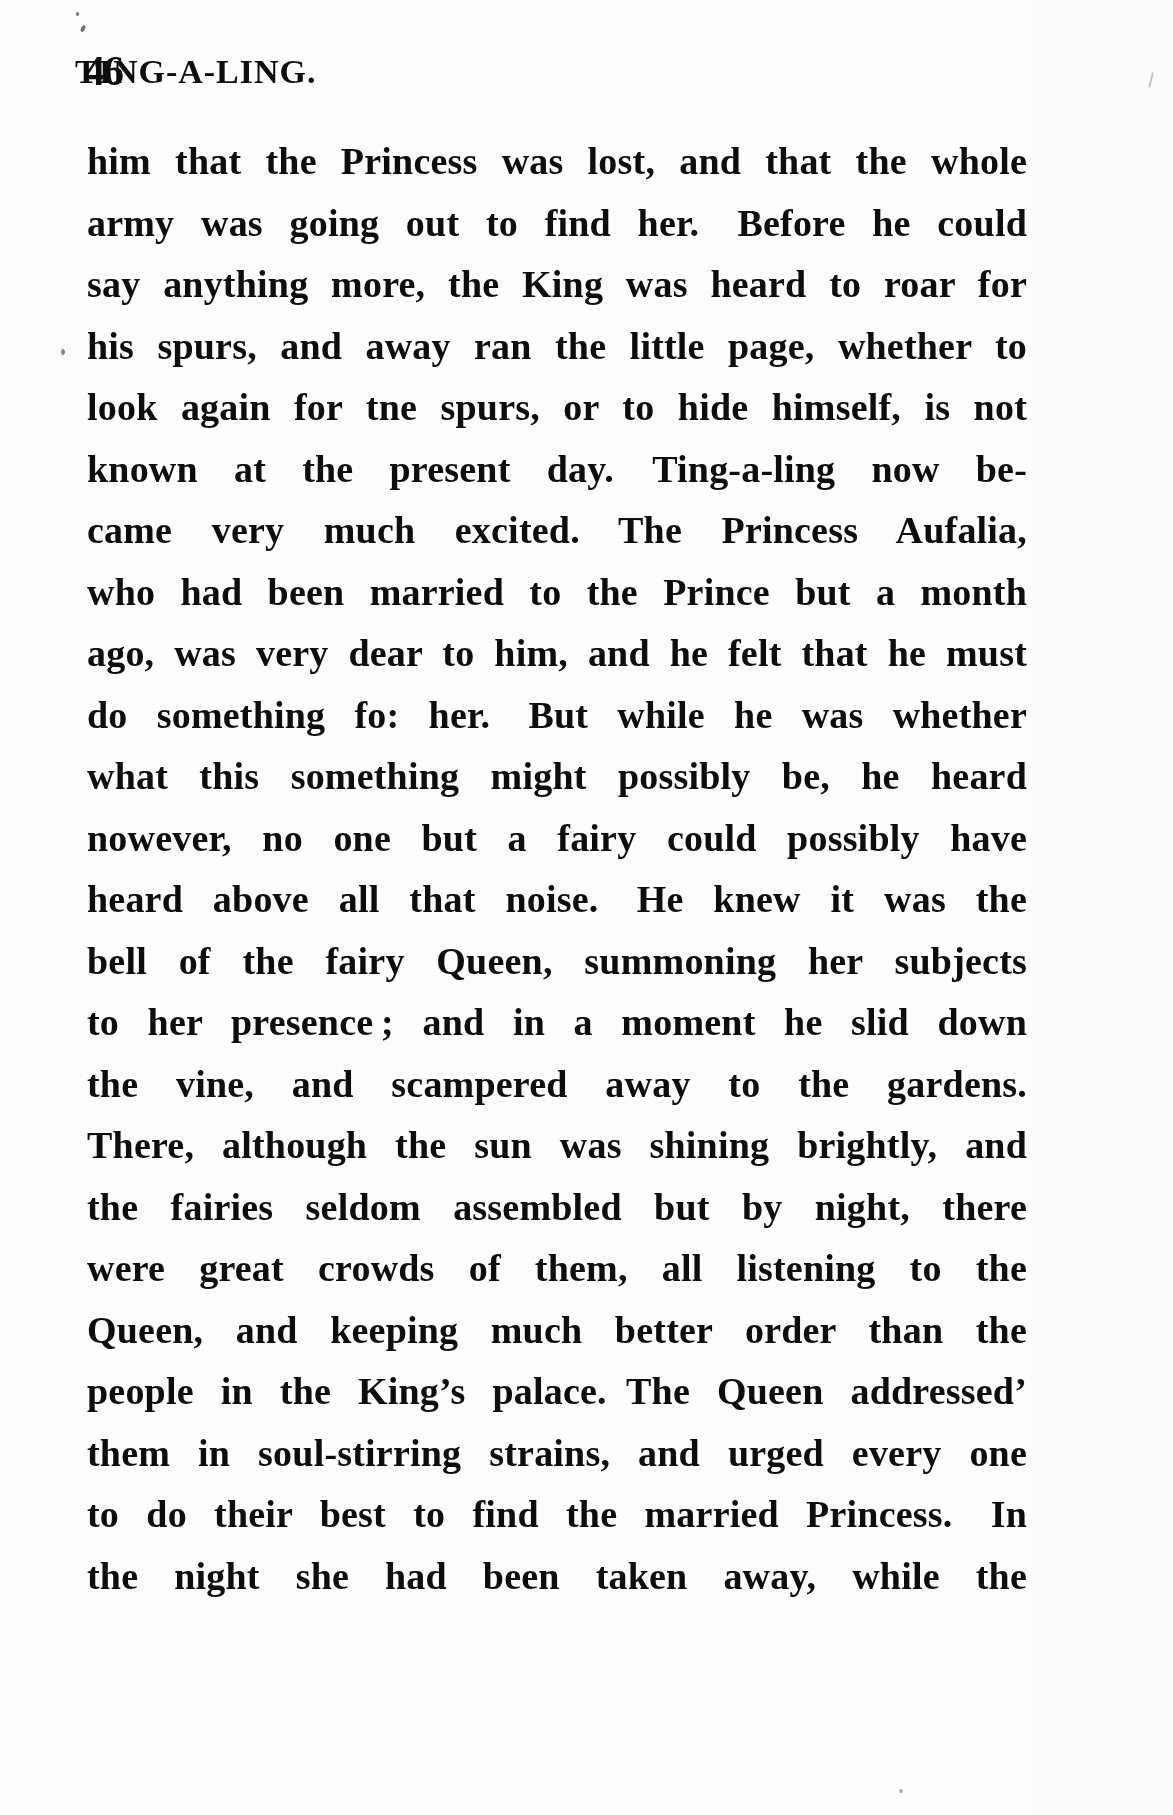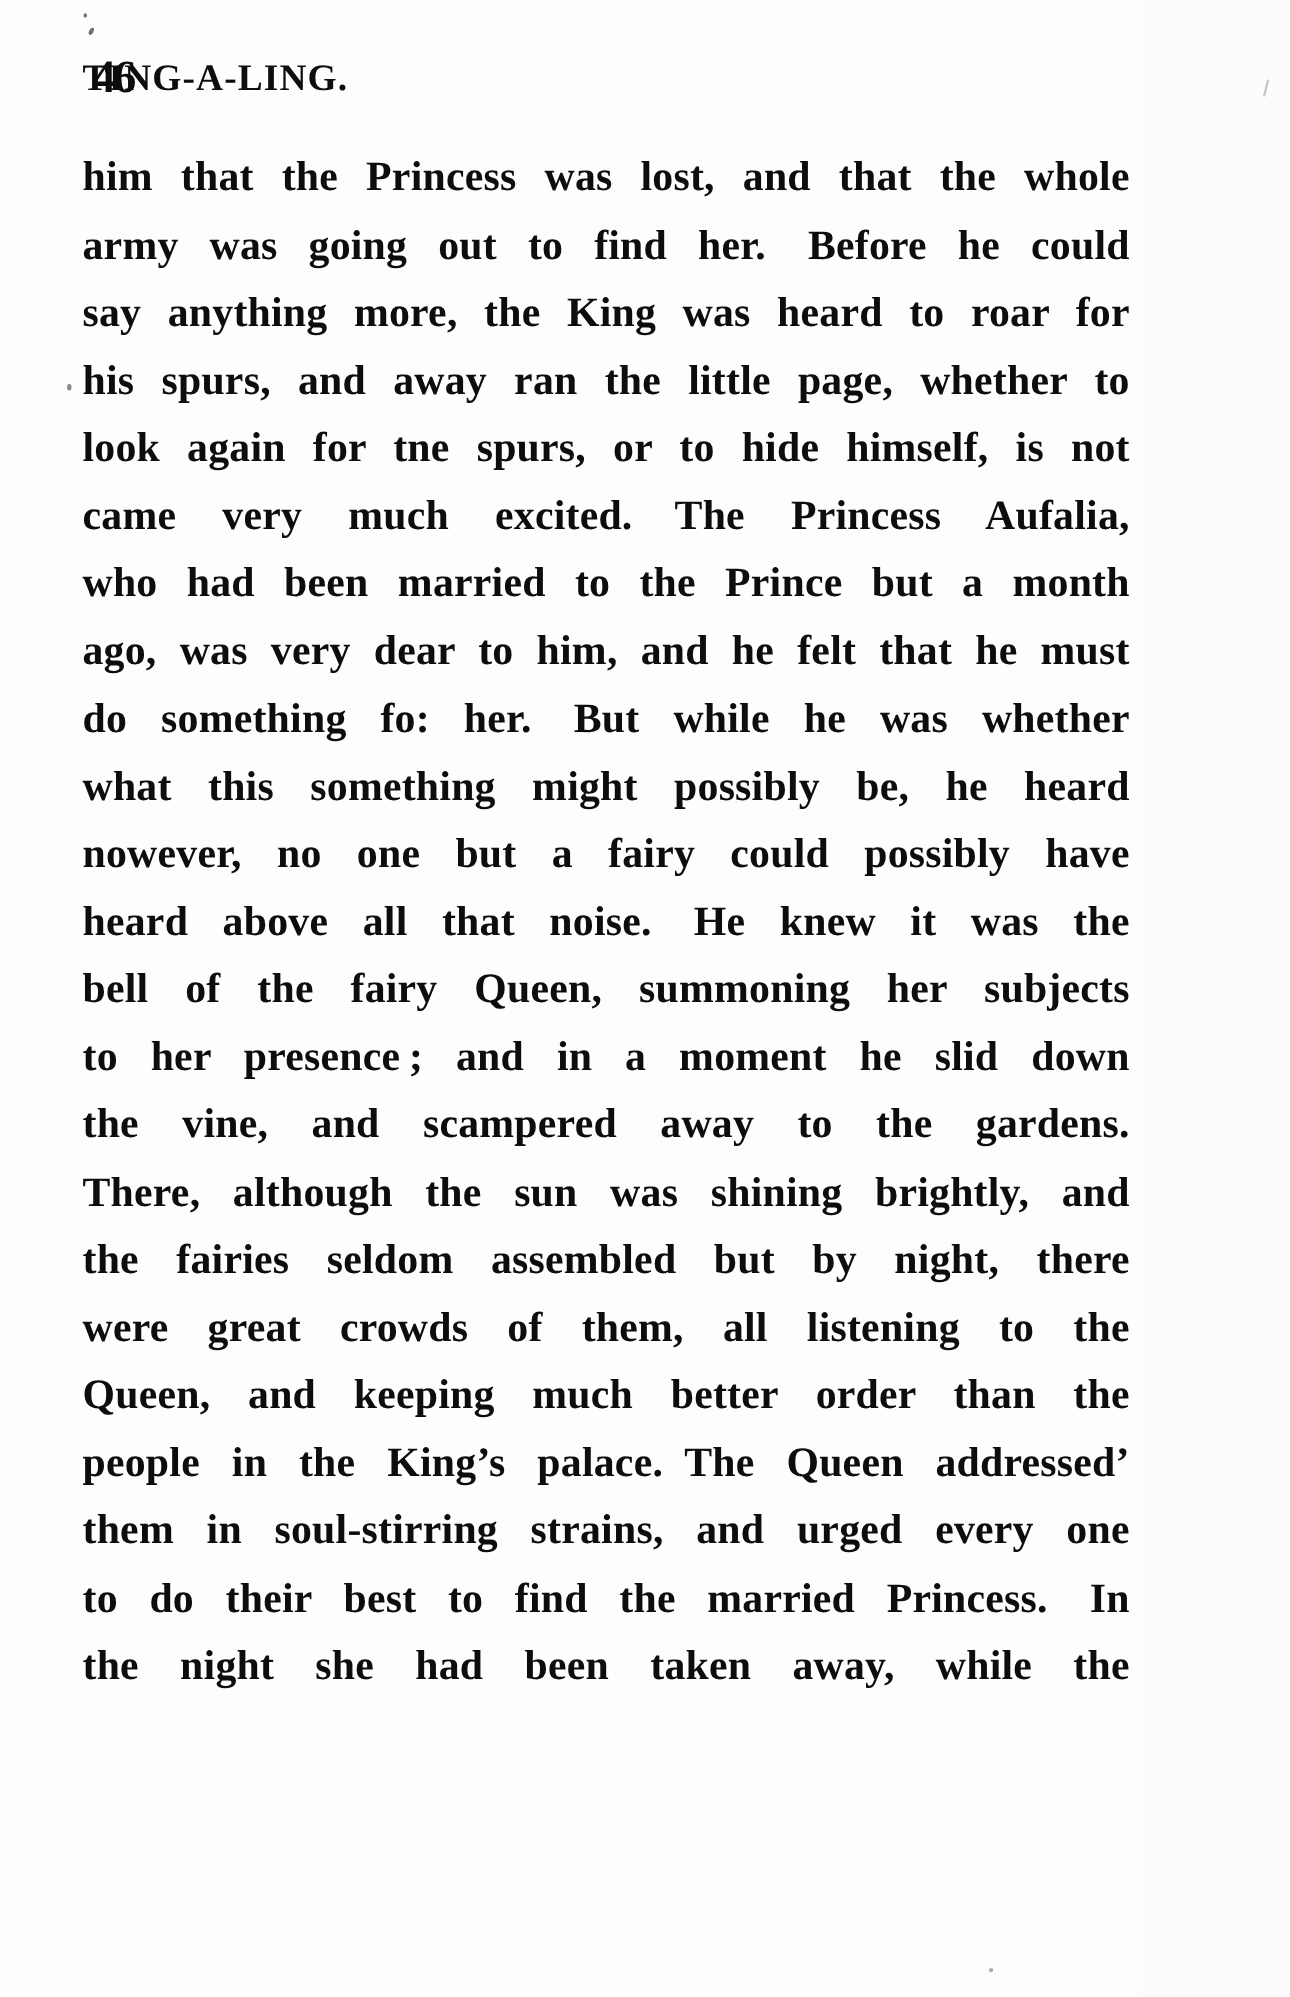--- a/index.html
+++ b/index.html
@@ -46,20 +46,21 @@
     width: 952px;
   }
   .line {
     font-size: 38px;
     font-weight: 700;
     line-height: 61.5px;
     height: 61.5px;
     text-align: justify;
     text-align-last: justify;
     letter-spacing: 0.2px;
+    margin-left: 12px;
   }
   .speck {
     position: absolute;
     background: #4a4a4a;
     border-radius: 50%;
   }
   .speck.s1 { left: 76px;  top: 12px;   width: 3px; height: 4px; opacity: .8; }
   .speck.s2 { left: 81px;  top: 25px;   width: 4px; height: 7px; opacity: .8; transform: rotate(25deg); }
   .speck.s3 { left: 61px;  top: 349px;  width: 4px; height: 6px; opacity: .65; }
   .speck.s4 { left: 899px; top: 1789px; width: 4px; height: 4px; opacity: .45; }
@@ -74,20 +75,21 @@
     <span class="page-number">46</span>
     <span class="running-title">TING-A-LING.</span>
   </div>
 
   <div class="body-text">
     <div class="line">him that the Princess was lost, and that the whole</div>
     <div class="line">army was going out to find her. Before he could</div>
     <div class="line">say anything more, the King was heard to roar for</div>
     <div class="line">his spurs, and away ran the little page, whether to</div>
     <div class="line">look again for tne spurs, or to hide himself, is not</div>
+    <div class="line">known at the present day. Ting-a-ling now be-</div>
     <div class="line">came very much excited. The Princess Aufalia,</div>
     <div class="line">who had been married to the Prince but a month</div>
     <div class="line">ago, was very dear to him, and he felt that he must</div>
     <div class="line">do something fo: her. But while he was whether</div>
     <div class="line">what this something might possibly be, he heard</div>
     <div class="line">nowever, no one but a fairy could possibly have</div>
     <div class="line">heard above all that noise. He knew it was the</div>
     <div class="line">bell of the fairy Queen, summoning her subjects</div>
     <div class="line">to her presence ; and in a moment he slid down</div>
     <div class="line">the vine, and scampered away to the gardens.</div>

